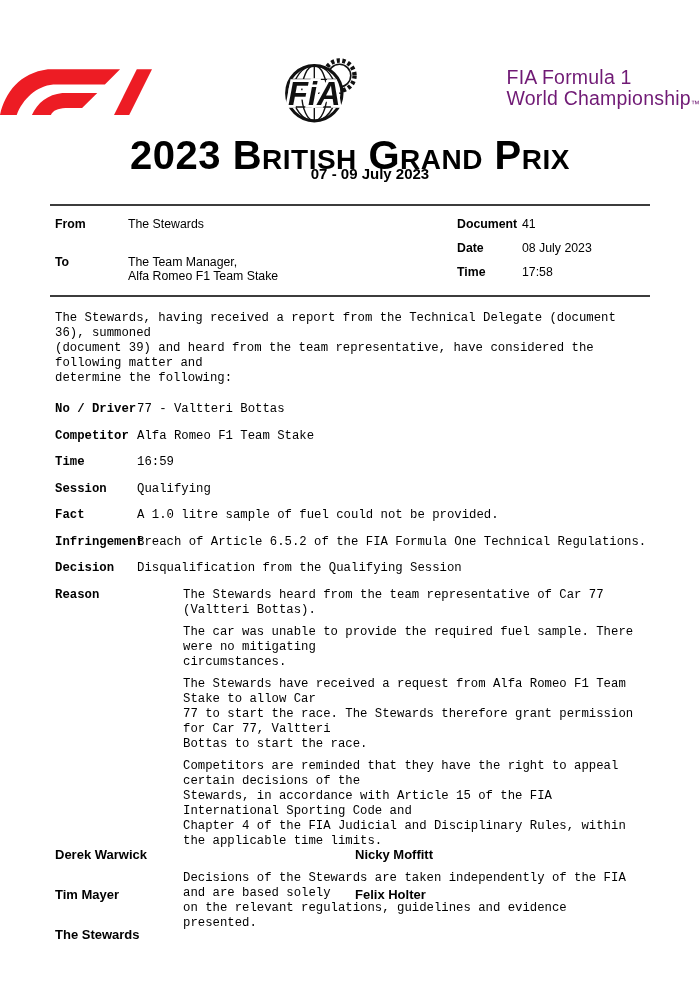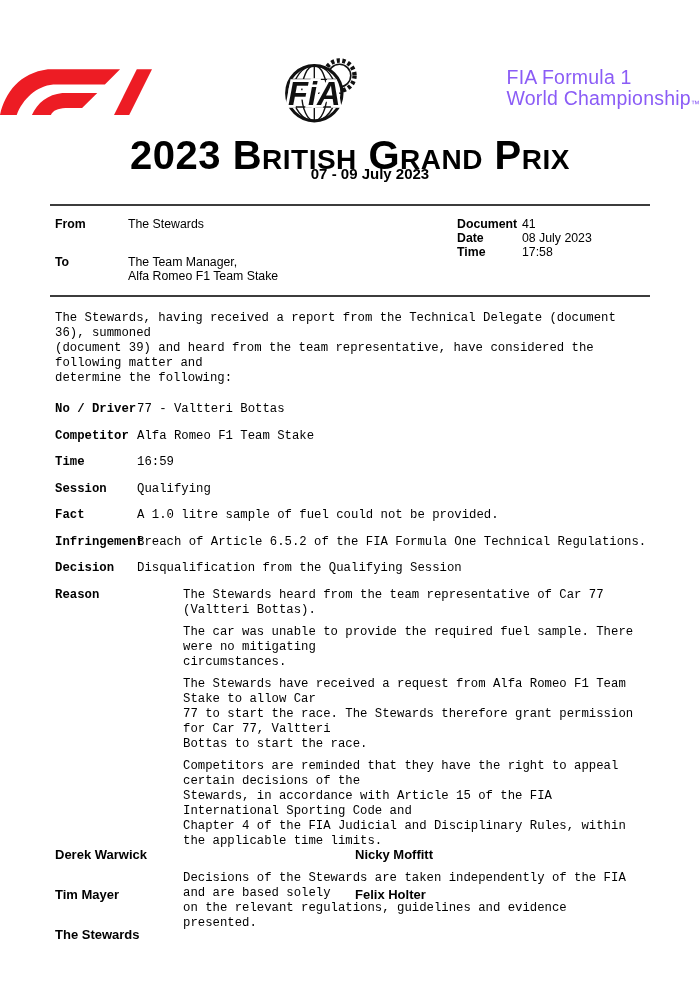--- a/index.html
+++ b/index.html
@@ -15,21 +15,21 @@
   
   .logo-row {
     position:absolute; top:58px; left:0; right:0;
     display:flex; justify-content:space-between; align-items:center;
   }
   .f1-logo-svg { width:152px; height:62px; display:block; }
   .fia-emblem-svg { width:82px; height:66px; display:block; margin-left:-8px; }
   .champ-text {
     margin-left:0;
     font-size:19.5px; line-height:21.5px;
-    color:#8b5cf6; letter-spacing:0.2px;
+    color:#701a75; letter-spacing:0.2px;
   }
   .tm { font-size:9px; vertical-align:-2px; }
   
   .event-title {
     position:absolute; top:133px; left:0; width:100%;
     text-align:center;
     font-size:40px; font-weight:bold;
     font-variant:small-caps; letter-spacing:0.5px;
   }
   .event-dates {
@@ -42,21 +42,21 @@
   .rule-top { top:204px; }
   .rule-mid { top:295px; }
   
   .meta { position:absolute; top:217px; left:55px; right:50px; font-size:12.3px; line-height:14px; }
   .meta-left {
     position:absolute; left:0; top:0;
     display:grid; grid-template-columns:73px auto; row-gap:24px;
   }
   .meta-right {
     position:absolute; left:402px; top:0;
-    display:grid; grid-template-columns:65px auto; row-gap:0;
+    display:grid; grid-template-columns:65px auto; row-gap:10px;
   }
   .meta-label { font-weight:bold; }
   
   .content {
     position:absolute; top:311px; left:55px; width:592px;
     font-size:12.3px; line-height:15px;font-family:Liberation Mono, monospace;
   }
   .intro { white-space:pre-line; }
   .fields { margin-top:16px; }
   .field-row { display:grid; grid-template-columns:82px 1fr; margin-bottom:11.5px; }

